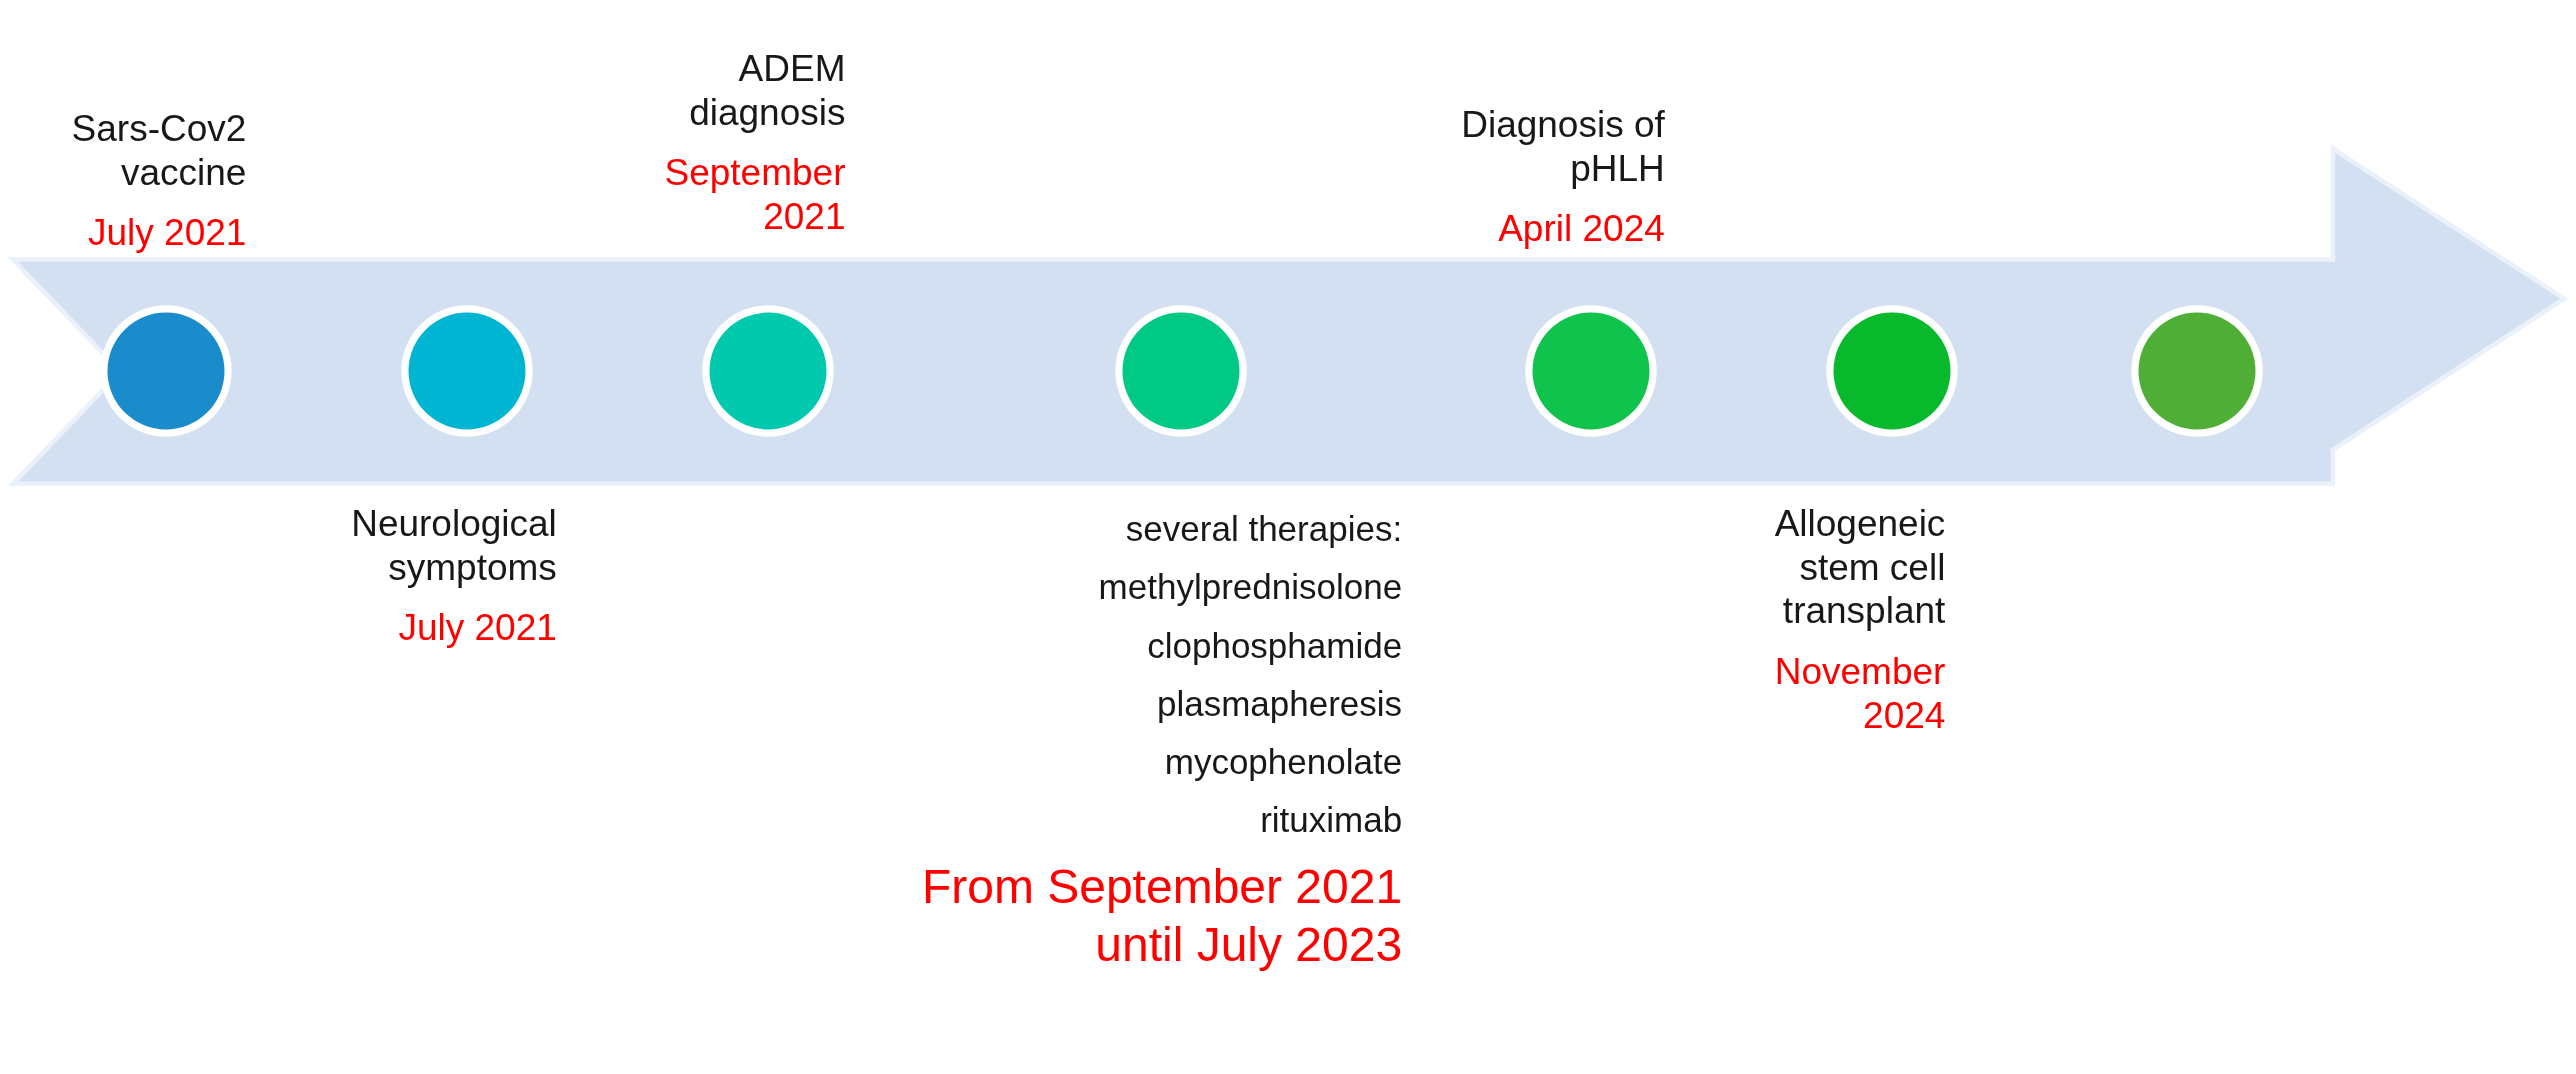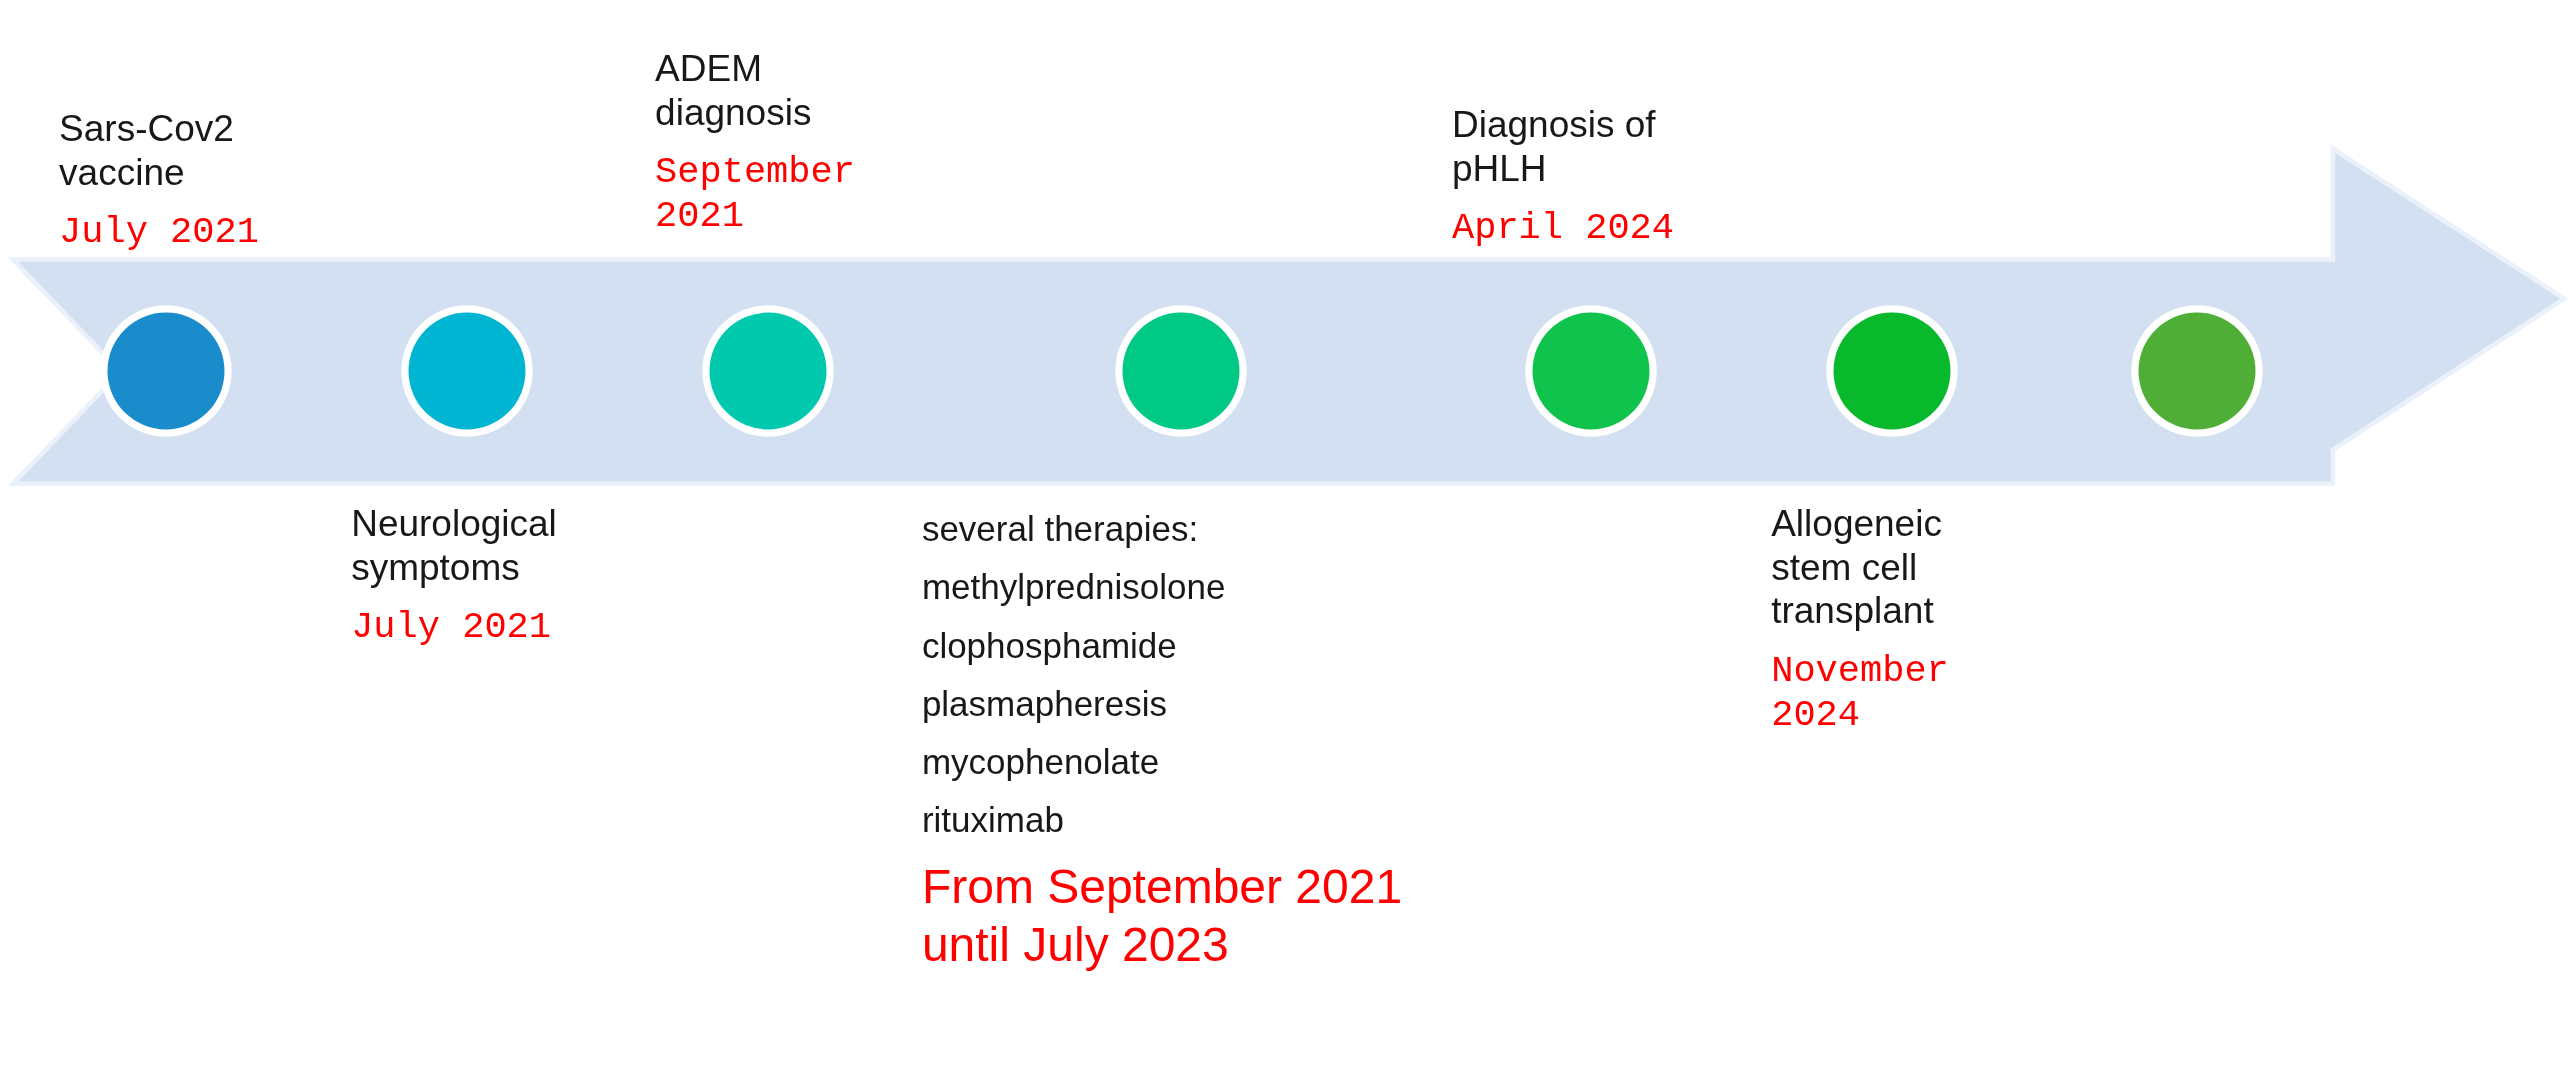--- a/index.html
+++ b/index.html
@@ -35,36 +35,35 @@
     height: 117px;
     border-radius: 50%;
     box-shadow: 0 0 0 7.2px #ffffff;
     transform: translate(-50%, -50%);
   }
 
   
   .label-block {
     position: absolute;
     transform: translateX(-50%);
-    text-align: left;
+    text-align: right;
     line-height: 1.18;
   }
   .label-block.above { 
     transform: translateX(-50%) translateY(-100%);
   }
   .title-line {
     color: #181818;
     font-size: 37px;
     white-space: nowrap;
   }
   .date-line {
     color: #fe0000;
     font-size: 37px;
     white-space: nowrap;
-    font-family: Liberation Mono, monospace;
   }
   .gap-before-date { margin-top: 17px; }
 
   .therapy-line {
     color: #181818;
     font-size: 35px;
     white-space: nowrap;
     margin-bottom: 17px;
   }
   .therapy-date {

